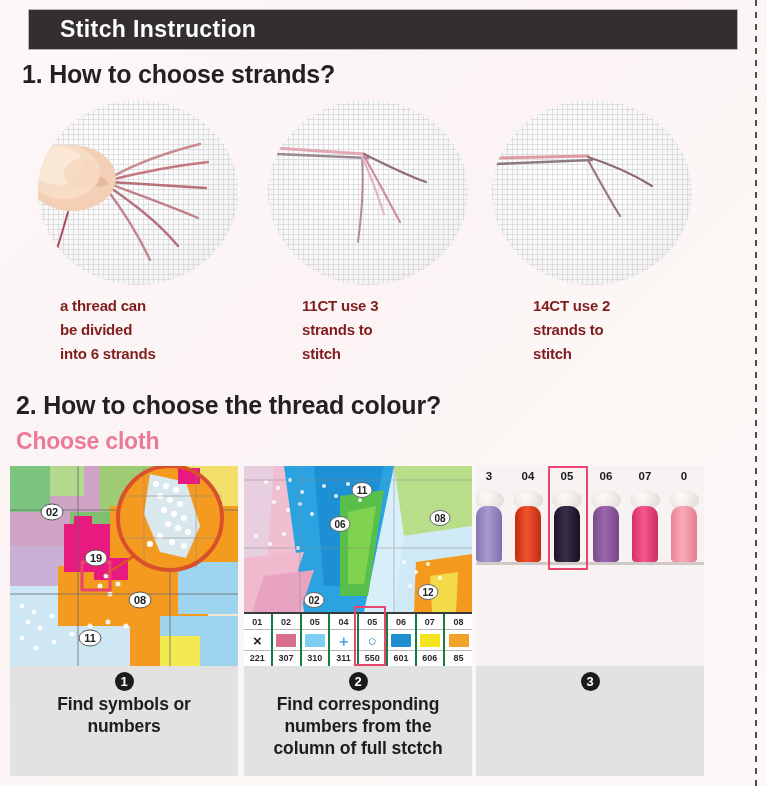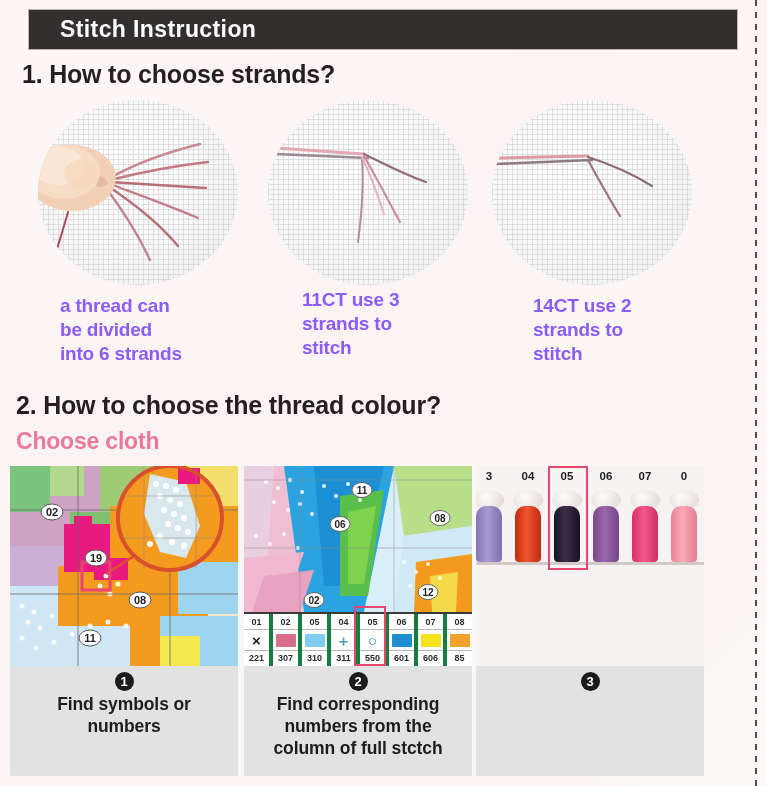--- a/index.html
+++ b/index.html
@@ -58,25 +58,25 @@
     background:
       repeating-linear-gradient(0deg, rgba(203,203,208,.55) 0 1px, transparent 1px 5px),
       repeating-linear-gradient(90deg, rgba(203,203,208,.55) 0 1px, transparent 1px 5px),
       radial-gradient(circle at 42% 38%, #ffffff 0%, #f7f6f6 62%, #ecebeb 100%);
     overflow: hidden;
   }
   .photo-circle svg { position: absolute; left: 0; top: 0; }
 
   
   .circ-cap {
-    position: absolute; font-size: 19px; font-weight: bold;
-    line-height: 24px; color: #8b5cf6; letter-spacing: -.2px;
+    position: absolute; font-size: 15px; font-weight: bold;
+    line-height: 24px; color: #7f1d1d; letter-spacing: -.2px;
   }
   #cap1 { left: 60px; top: 294px; }
-  #cap2 { left: 302px; top: 288px; }
+  #cap2 { left: 302px; top: 294px; }
   #cap3 { left: 533px; top: 294px; }
 
   
   .panels { position: absolute; left: 0; top: 466px; width: 767px; height: 315px; }
   .panel { position: absolute; top: 0; width: 228px; height: 310px; }
   #p1 { left: 10px; }
   #p2 { left: 244px; }
   #p3 { left: 476px; }
   .panel-img {
     position: relative; width: 228px; height: 200px; overflow: hidden;
@@ -100,21 +100,21 @@
     color: #1f1c1c; letter-spacing: -.1px; white-space: pre-line;
   }
 
   
   .legend {
     position: absolute; left: 0; bottom: 0; width: 228px; height: 54px;
     display: flex; background: #fff; border-top: 2px solid #3a3a3a;
   }
   .leg-col {
     flex: 1 1 0; display: flex; flex-direction: column;
-    border-right: 4px solid #15803d; min-width: 0;
+    border-right: 2px solid #15803d; min-width: 0;
   }
   .leg-col:last-child { border-right: none; }
   .leg-num, .leg-code {
     height: 16px; font-size: 9px; font-weight: bold; color: #2b2b2b;
     display: flex; align-items: center; justify-content: center;
   }
   .leg-sym {
     height: 22px; display: flex; align-items: center; justify-content: center;
     border-top: 1px solid #b9b9b9; border-bottom: 1px solid #b9b9b9;
   }

